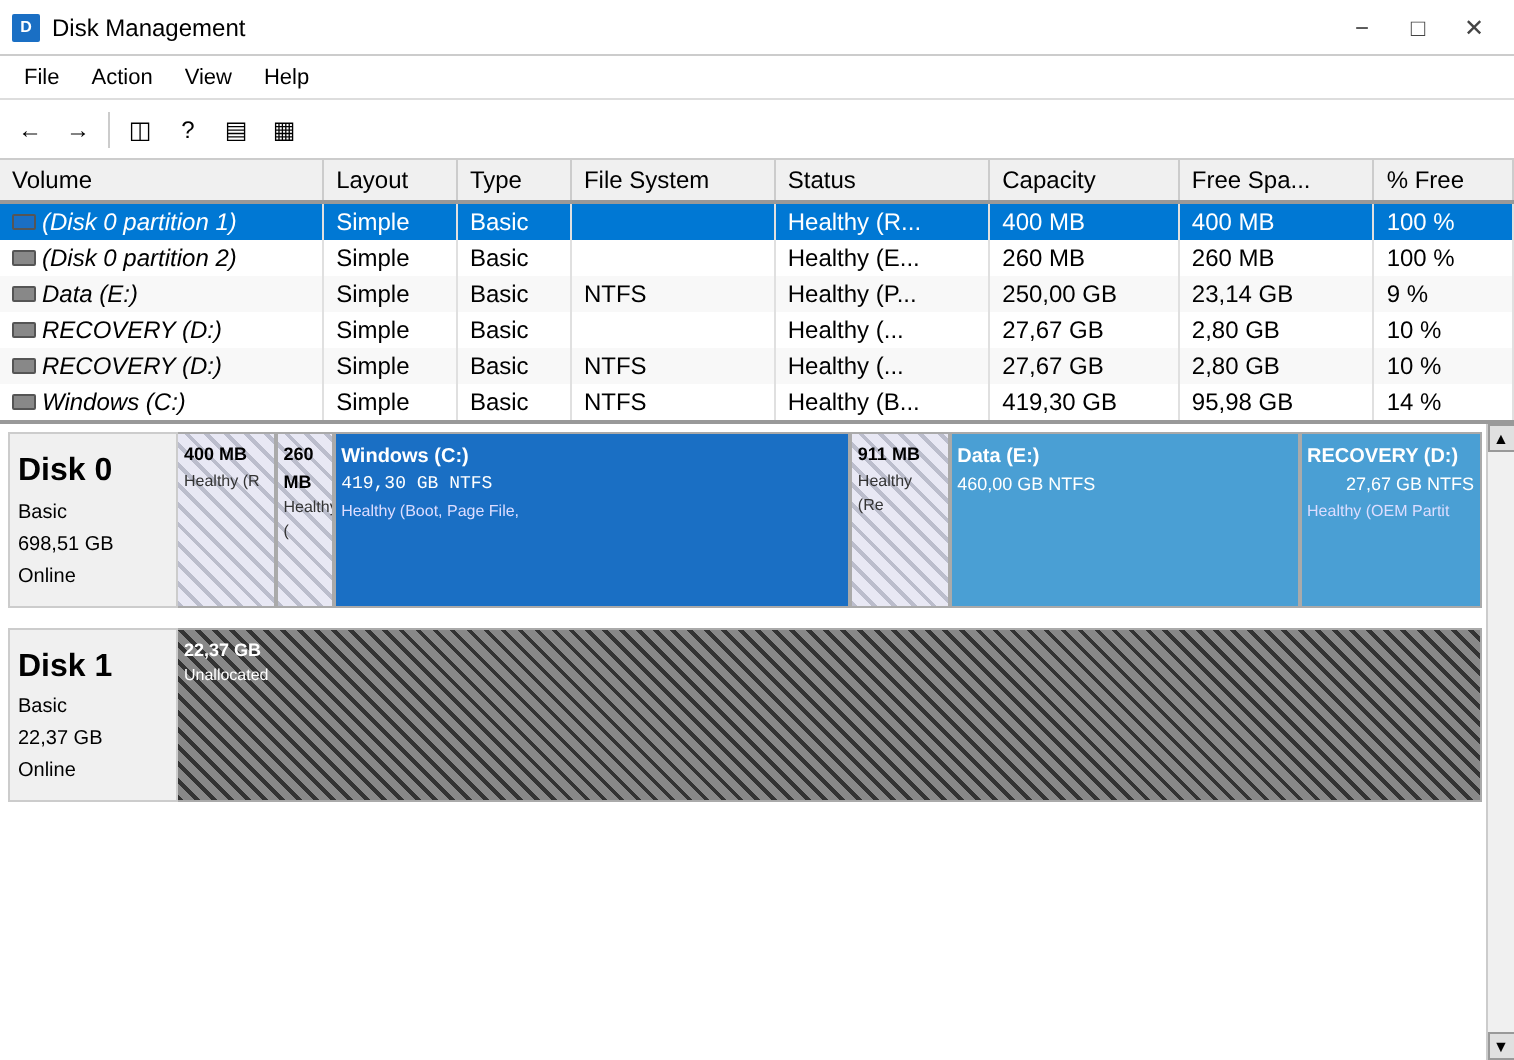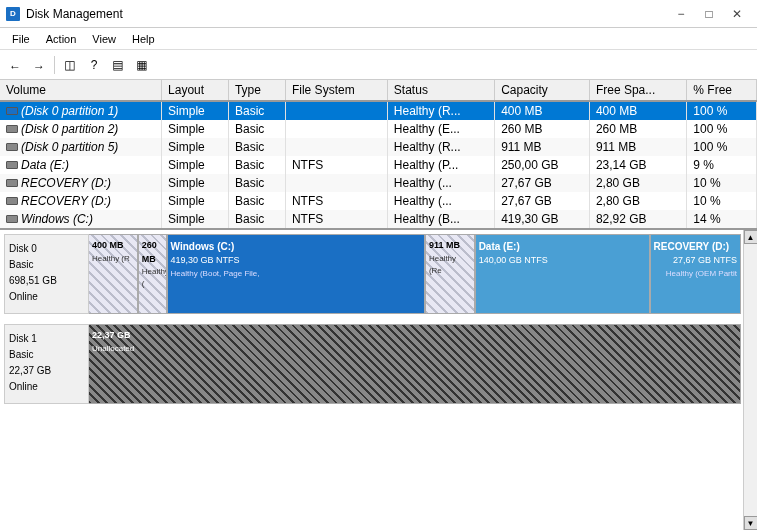--- a/index.html
+++ b/index.html
@@ -40,21 +40,21 @@
     .disk-icon.blue { background: #1a6fc4; }
     
     
     .disk-area { flex: 1; overflow-y: auto; overflow-x: hidden; padding: 4px; background: #fff; position: relative; }
     .scroll-bar-right { position: absolute; right: 0; top: 0; width: 14px; height: 100%; background: #f0f0f0; border-left: 1px solid #ccc; display: flex; flex-direction: column; align-items: center; }
     .scroll-up { width: 14px; height: 14px; background: #e0e0e0; border: 1px solid #999; display: flex; align-items: center; justify-content: center; font-size: 8px; cursor: pointer; }
     .scroll-down { width: 14px; height: 14px; background: #e0e0e0; border: 1px solid #999; display: flex; align-items: center; justify-content: center; font-size: 8px; cursor: pointer; margin-top: auto; }
     
     .disk-row { display: flex; align-items: stretch; margin-bottom: 4px; min-height: 80px; }
     .disk-label { width: 85px; min-width: 85px; background: #f0f0f0; border: 1px solid #ccc; padding: 6px 4px; font-size: 10px; line-height: 1.6; }
-    .disk-label strong { font-size: 10px; font-weight: normal; }
+    .disk-label strong { font-size: 16px; font-weight: bold; }
     
     .disk-partitions { display: flex; flex: 1; border: 1px solid #aaa; border-left: none; overflow: hidden; }
     
     .partition { border-right: 2px solid #aaa; display: flex; flex-direction: column; justify-content: flex-start; padding: 4px 3px; font-size: 9px; line-height: 1.5; overflow: hidden; position: relative; min-height: 70px; }
     .partition:last-child { border-right: none; }
     
     .partition.unallocated { background: repeating-linear-gradient(45deg, #333, #333 2px, #888 2px, #888 6px); }
     .partition.striped { background: repeating-linear-gradient(45deg, #bbbdcc, #bbbdcc 2px, #e8e8f4 2px, #e8e8f4 7px); }
     .partition.blue-solid { background: #1a6fc4; }
     .partition.ntfs-blue { background: #4a9fd4; }
@@ -128,30 +128,20 @@
     <td><span class="row-icon"><span class="disk-icon"></span>(Disk 0 partition 2)</span></td>
     <td>Simple</td>
     <td>Basic</td>
     <td></td>
     <td>Healthy (E...</td>
     <td>260 MB</td>
     <td>260 MB</td>
     <td>100 %</td>
   </tr>
           <tr>
-    <td><span class="row-icon"><span class="disk-icon"></span>(Disk 0 partition 5)</span></td>
-    <td>Simple</td>
-    <td>Basic</td>
-    <td></td>
-    <td>Healthy (R...</td>
-    <td>911 MB</td>
-    <td>911 MB</td>
-    <td>100 %</td>
-  </tr>
-          <tr>
     <td><span class="row-icon"><span class="disk-icon"></span>Data (E:)</span></td>
     <td>Simple</td>
     <td>Basic</td>
     <td>NTFS</td>
     <td>Healthy (P...</td>
     <td>250,00 GB</td>
     <td>23,14 GB</td>
     <td>9 %</td>
   </tr>
           <tr>
@@ -174,21 +164,21 @@
     <td>2,80 GB</td>
     <td>10 %</td>
   </tr>
           <tr>
     <td><span class="row-icon"><span class="disk-icon"></span>Windows (C:)</span></td>
     <td>Simple</td>
     <td>Basic</td>
     <td>NTFS</td>
     <td>Healthy (B...</td>
     <td>419,30 GB</td>
-    <td>82,92 GB</td>
+    <td>95,98 GB</td>
     <td>14 %</td>
   </tr>
         </tbody>
     </table>
   </div>
 
   <div style="flex:1; display:flex; position:relative;">
     <div class="disk-area" id="disk-area" style="flex:1; padding-right:16px;">
     <div class="disk-row">
           <div class="disk-label"><strong>Disk 0</strong><br>Basic<br>698,51 GB<br>Online</div>
@@ -196,35 +186,35 @@
             <div class="partition striped" style="flex: 2 1 0%; color: rgb(0, 0, 0);">
               <div class="partition-size" style="font-weight:bold;">400 MB</div>
               <div class="partition-status">Healthy (R</div>
             </div>
             <div class="partition striped" style="flex: 1 1 0%; color: rgb(0, 0, 0);">
               <div class="partition-size" style="font-weight:bold;">260 MB</div>
               <div class="partition-status">Healthy (</div>
             </div>
             <div class="partition blue-solid" style="flex: 12 1 0%; color: rgb(255, 255, 255);">
               <div class="partition-name" style="color:#fff;">Windows (C:)</div>
-              <div class="partition-type" style="color:#fff;">419,30 GB NTFS</div>
+              <div class="partition-type" style="color:#fff;font-family:Liberation Mono, monospace;">419,30 GB NTFS</div>
               <div class="partition-status" style="color:#ddf;">Healthy (Boot, Page File,</div>
             </div>
             <div class="partition striped" style="flex: 2 1 0%; color: rgb(0, 0, 0);">
               <div class="partition-size" style="font-weight:bold;">911 MB</div>
               <div class="partition-status">Healthy (Re</div>
             </div>
             <div class="partition ntfs-blue" style="flex: 8 1 0%; color: rgb(255, 255, 255);">
               <div class="partition-name" style="color:#fff;">Data (E:)</div>
-              <div class="partition-type" style="color:#fff;">140,00 GB NTFS</div>
+              <div class="partition-type" style="color:#fff;">460,00 GB NTFS</div>
             </div>
             <div class="partition ntfs-blue" style="flex: 4 1 0%; color: rgb(255, 255, 255);">
               <div class="partition-name" style="color:#fff;">RECOVERY (D:)</div>
               <div class="partition-type" style="color:#fff;text-align:right;">27,67 GB NTFS</div>
-              <div class="partition-status" style="color:#ddf;text-align:right;">Healthy (OEM Partit</div>
+              <div class="partition-status" style="color:#ddf;">Healthy (OEM Partit</div>
             </div>
           </div>
         </div>
         <div style="height: 6px;"></div>
         <div class="disk-row">
           <div class="disk-label"><strong>Disk 1</strong><br>Basic<br>22,37 GB<br>Online</div>
           <div class="disk-partitions">
             <div class="partition unallocated" style="flex: 1 1 0%; color: rgb(255, 255, 255);">
               <div class="partition-size" style="color:#fff;font-weight:bold;">22,37 GB</div>
               <div class="partition-status" style="color:#fff;">Unallocated</div>

